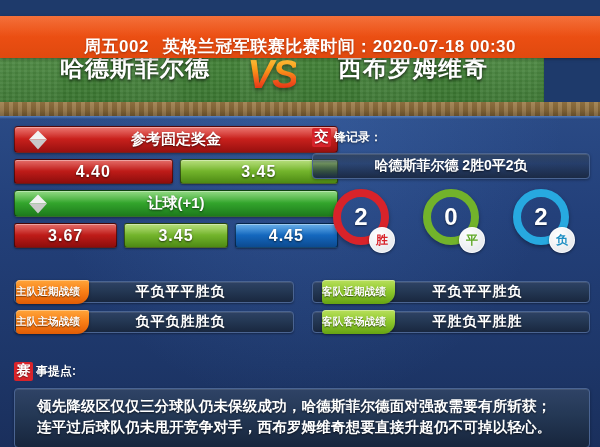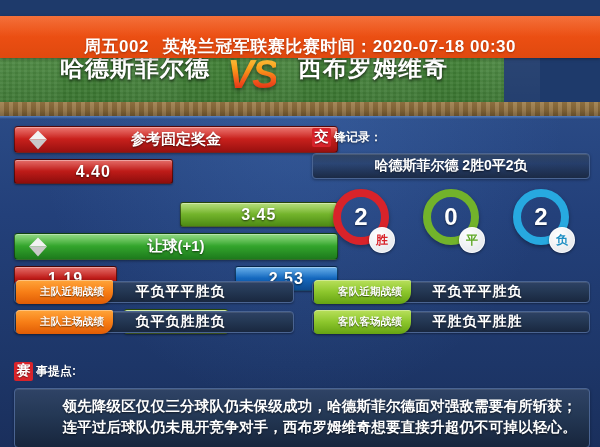--- a/index.html
+++ b/index.html
@@ -32,21 +32,21 @@
     color:#ffffff; font-size: 17px; font-weight: bold;
     letter-spacing: .5px;
     text-shadow: 0 1px 2px rgba(120,30,0,.55);
     white-space: nowrap;
   }
   .header-text .gap { display:inline-block; width:14px; }
 
   
   .grass {
     position: absolute; left:0; top: 34px;
-    width:504px; height: 82px;
+    width:544px; height: 82px;
     background:
       repeating-linear-gradient(90deg, rgba(255,255,255,.035) 0 3px, rgba(0,0,0,.035) 3px 6px),
       repeating-linear-gradient(0deg, rgba(255,255,255,.03) 0 2px, rgba(0,0,0,.03) 2px 4px),
       linear-gradient(180deg,#4b8a3e 0%, #3f7d35 55%, #37702e 100%);
   }
   .grass .vstripe {
     position:absolute; top:0; height:100%; width:60px;
     background: linear-gradient(180deg, rgba(255,255,255,.07), rgba(255,255,255,.02));
   }
   .dirt {
@@ -127,21 +127,21 @@
     text-shadow: 0 1px 2px rgba(0,0,0,.65);
     border:1px solid rgba(0,0,0,.5);
     box-shadow: inset 0 1px 0 rgba(255,255,255,.38), 0 1px 2px rgba(0,0,0,.4);
     position:relative; overflow:hidden;
   }
   .odds-cell:after{
     content:""; position:absolute; left:0; top:0; width:100%; height:46%;
     background: linear-gradient(180deg, rgba(255,255,255,.28), rgba(255,255,255,0));
   }
   .cell-red   { background: linear-gradient(180deg,#d9352f 0%, #bd1b18 50%, #8d0d0c 100%); }
-  .cell-green { background: linear-gradient(180deg,#9ad14b 0%, #72b32b 50%, #4d8a14 100%); margin-top: 43px; }
+  .cell-green { background: linear-gradient(180deg,#9ad14b 0%, #72b32b 50%, #4d8a14 100%); }
   .cell-blue  { background: linear-gradient(180deg,#2f8fe0 0%, #1467bd 50%, #0c4a90 100%); }
 
   
   .sec-title { display:flex; align-items:center; height: 22px; }
   .red-char {
     display:inline-flex; align-items:center; justify-content:center;
     background:#d8232a; color:#fff; font-size:14px; font-weight:bold;
     width:19px; height:19px; border-radius:2px;
     text-shadow:0 1px 1px rgba(0,0,0,.45);
   }
@@ -199,41 +199,40 @@
     box-shadow: inset 0 1px 0 rgba(255,255,255,.10), 0 1px 2px rgba(0,0,0,.35);
     display:flex; align-items:center; justify-content:center;
   }
   .form-value {
     color:#fff; font-size:14px; font-weight:bold; letter-spacing:1px;
     text-shadow:0 1px 2px rgba(0,0,0,.6);
     margin-left: 53px;
   }
   .form-tab {
     position:absolute; left:2px; top:-1px; height:24px;
-    padding: 0 9px 0 24px;
+    padding: 0 9px 0 0;
     display:flex; align-items:center;
     border-radius: 4px 2px 12px 4px;
     color:#fff; font-size:10.5px; font-weight:bold;
     letter-spacing:.2px; white-space:nowrap;
     text-shadow:0 1px 1px rgba(0,0,0,.55);
     box-shadow: inset 0 1px 0 rgba(255,255,255,.35), 0 1px 3px rgba(0,0,0,.4);
     z-index: 3;
   }
   .tab-orange { background: linear-gradient(180deg,#ffa53a 0%, #f77e16 50%, #e05c05 100%); }
-  .tab-lime   { background: linear-gradient(180deg,#b9e05c 0%, #8cc62c 50%, #66a313 100%); }
+  .tab-lime   { background: linear-gradient(180deg,#b9e05c 0%, #8cc62c 50%, #66a313 100%); margin-left: 8px; }
 
   
   .tips { position:absolute; left: 14px; top: 244px; width: 576px; }
   .tips-body {
     margin-top: 6px; border-radius: 4px;
     background: linear-gradient(180deg,#2f4366 0%, #243855 45%, #17253c 100%);
     border:1px solid #4a6492;
     box-shadow: inset 0 1px 0 rgba(255,255,255,.10), 0 1px 3px rgba(0,0,0,.35);
     padding: 7px 12px 9px 22px;
-    text-align: right;
   }
   .tips-line {
     color:#ffffff; font-size: 14.5px; font-weight: bold;
     line-height: 21px; letter-spacing:.2px;
     text-shadow: 0 1px 2px rgba(0,0,0,.6);
     white-space: nowrap;
   }
 </style>
 </head>
 <body>
@@ -277,23 +276,23 @@
 
       <div class="bar-title bar-green" style="margin-top:6px">
         <div class="gem">
             <i class="top"></i>
             <i class="bot"></i>
           </div>
         <span>让球(+1)</span>
       </div>
 
       <div class="odds-row">
-        <div class="odds-cell cell-red">1.19</div>
+        <div class="odds-cell cell-red">3.67</div>
         <div class="odds-cell cell-green">3.45</div>
-        <div class="odds-cell cell-blue">2.53</div>
+        <div class="odds-cell cell-blue">4.45</div>
       </div>
     </div>
 
     <div class="col-right">
       <div class="sec-title">
         <span class="red-char">交</span>
         <span class="rest">锋记录：</span>
       </div>
 
       <div class="info-plate">哈德斯菲尔德  2胜0平2负</div>

